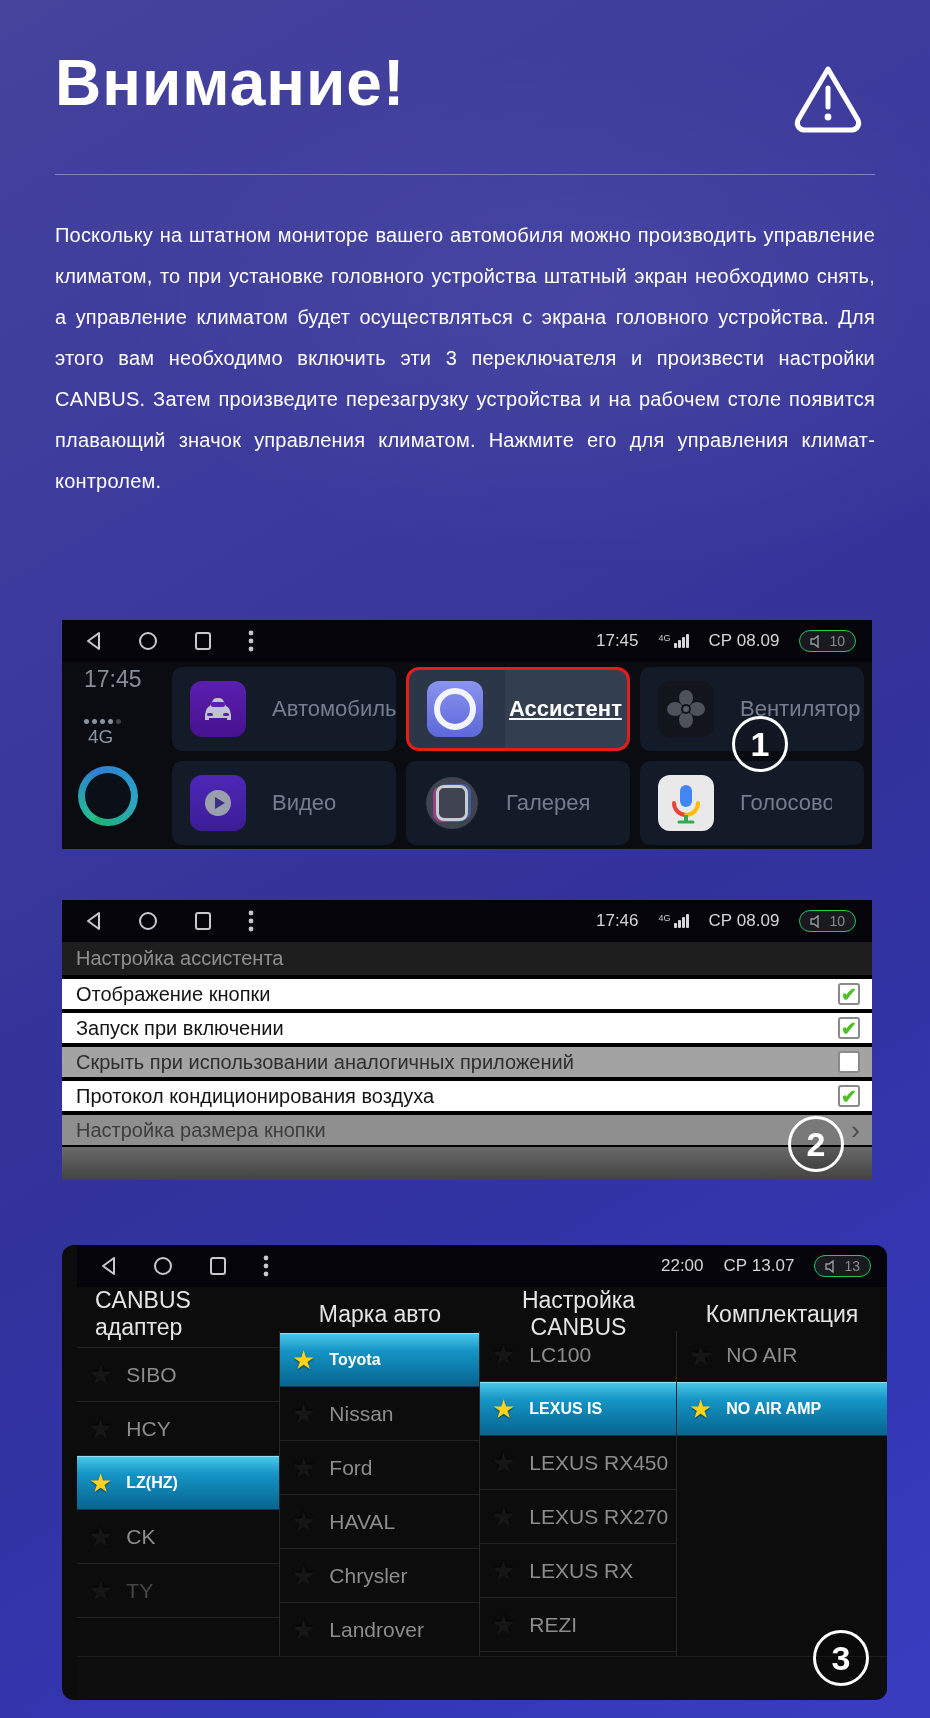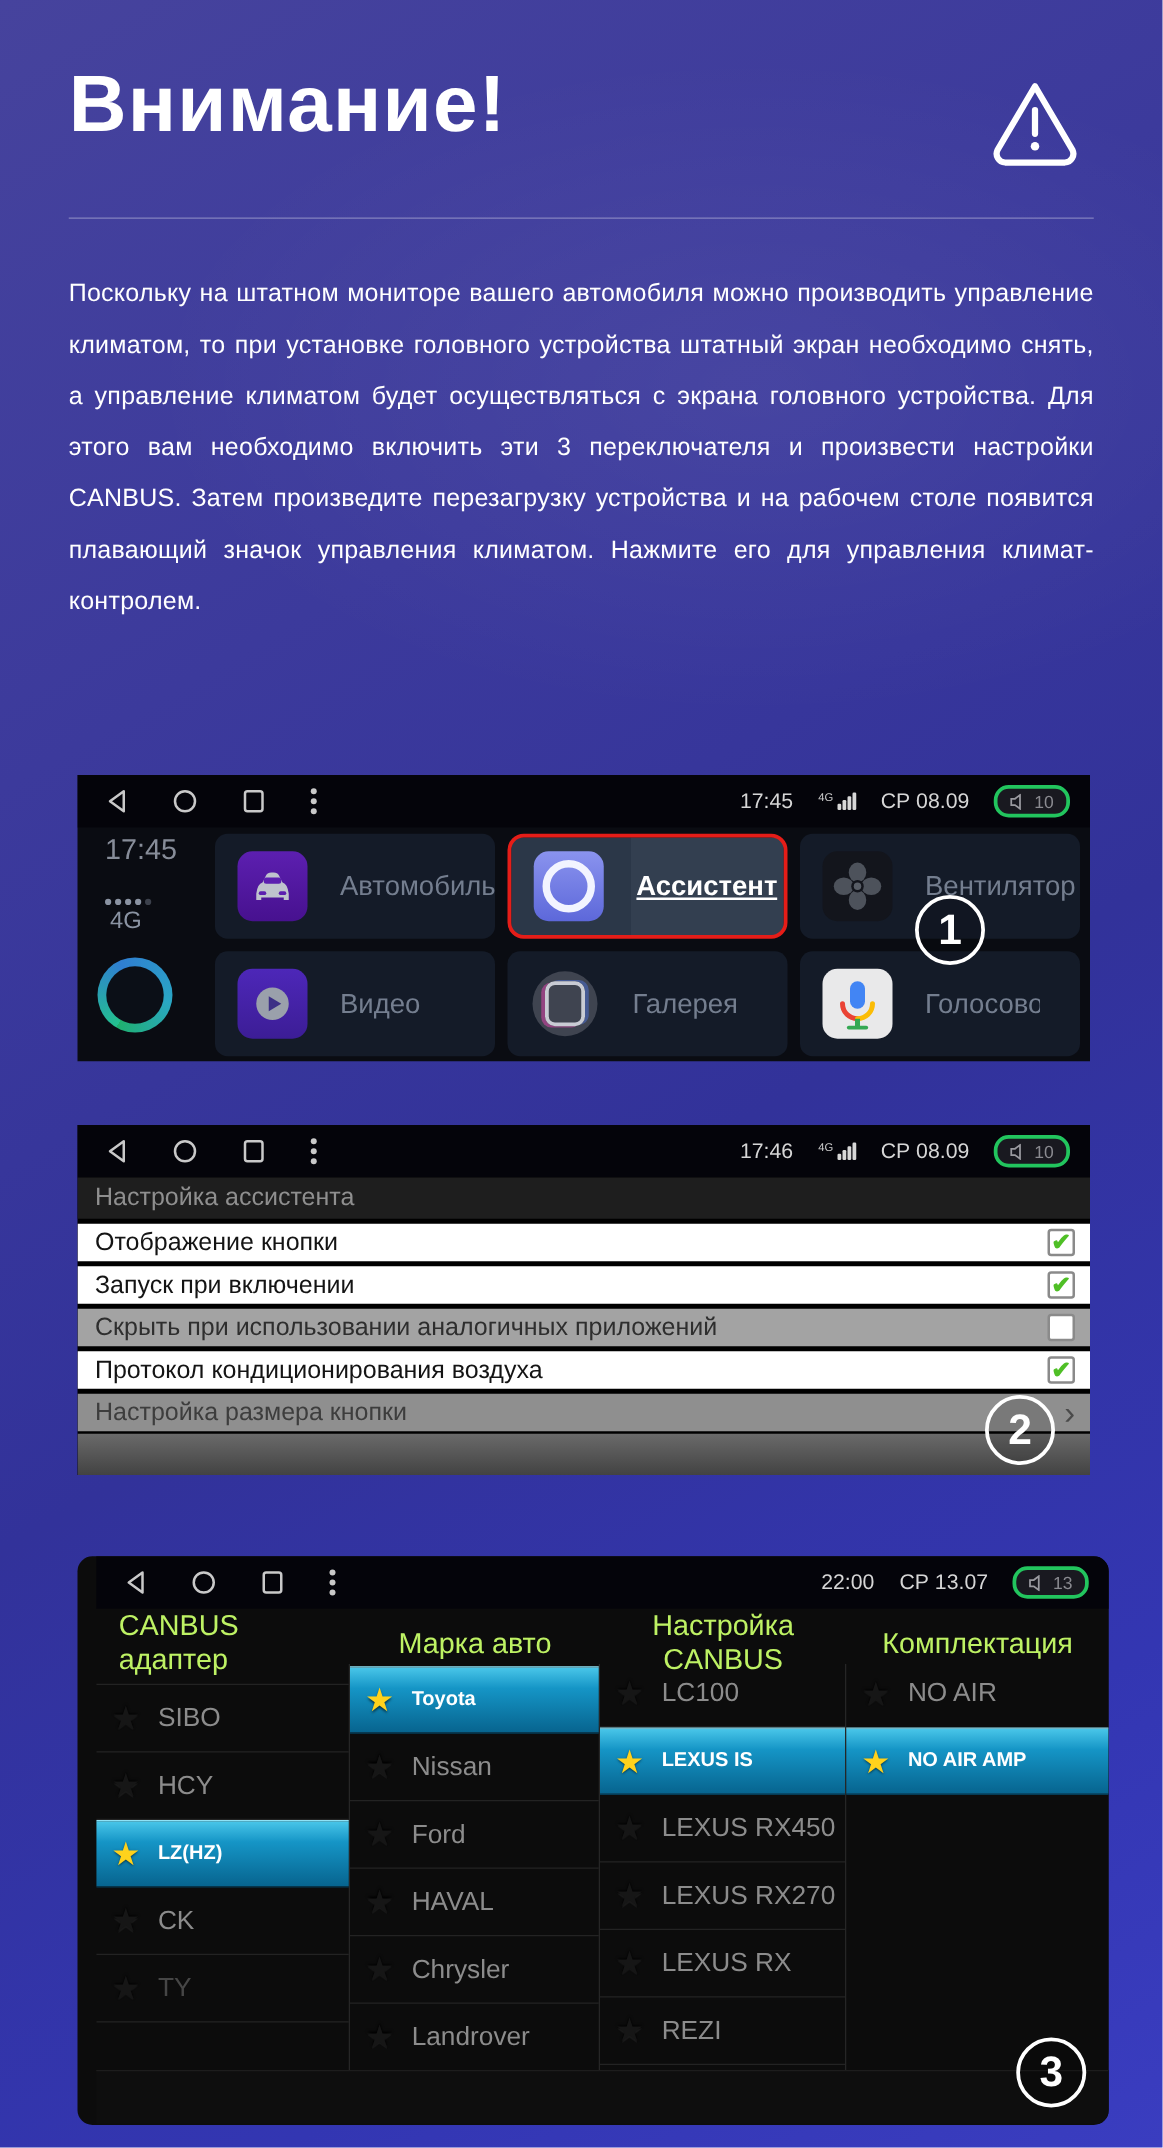--- a/index.html
+++ b/index.html
@@ -21,21 +21,21 @@
   
   .screen{position:absolute;left:62px;width:810px;background:#0a0c12;overflow:hidden;}
   .statusbar{height:42px;background:#04040a;display:flex;align-items:center;justify-content:space-between;padding:0 16px 0 22px;box-sizing:border-box;}
   .nav-icons{display:flex;align-items:center;gap:36px;}
   .nav-icons svg{display:block;}
   .sb-right{display:flex;align-items:center;gap:20px;}
   .sb-time,.sb-date{font-size:17px;color:#d6d6d6;}
   .signal{display:flex;align-items:flex-end;gap:1px;}
   .signal .g4{font-size:9px;color:#cfcfcf;margin-right:2px;transform:translateY(-5px);}
   .signal i{display:block;width:3px;background:#d8d8d8;border-radius:1px;}
-  .vol-pill{display:flex;align-items:center;gap:6px;background:#191920;border:3px solid #22c55e;border-radius:12px;padding:2px 10px;}
+  .vol-pill{display:flex;align-items:center;gap:6px;background:#191920;border:1px solid #22c55e;border-radius:12px;padding:2px 10px;}
   .vol-num{font-size:14px;color:#8a8a90;}
   .badge{position:absolute;width:56px;height:56px;border-radius:50%;border:3px solid #fff;display:flex;align-items:center;justify-content:center;font-size:34px;font-weight:bold;color:#fff;background:rgba(0,0,0,0.15);box-sizing:border-box;}
 
   
   #screen1{top:620px;height:229px;}
   .s1-body{display:flex;height:187px;}
   .s1-side{width:108px;padding-left:22px;box-sizing:border-box;}
   .s1-time{font-size:23px;color:#878d99;margin-top:4px;}
   .s1-dots{margin-top:26px;display:flex;gap:3px;}
   .s1-dots i{width:5px;height:5px;border-radius:50%;background:#8a93a2;display:block;}
@@ -68,21 +68,21 @@
   .s2-white{background:#fff;color:#141414;}
   .s2-gray{background:#a3a3a3;color:#2e2e2e;}
   .s2-gray2{background:#8f8f8f;color:#3d3d3d;}
   .cbx{width:22px;height:22px;background:#fff;border:2px solid #8a8a8a;border-radius:3px;box-sizing:border-box;display:flex;align-items:center;justify-content:center;font-size:19px;font-weight:bold;color:#4fbf26;line-height:1;}
   .chev{font-size:26px;color:#4a4a4a;line-height:1;}
   .s2-bottom{height:45px;margin-top:2px;background:linear-gradient(180deg,#6a6a6a,#343434);}
   #badge2{bottom:8px;right:28px;}
 
   
   #screen3{top:1245px;height:455px;background:#0c0c0c;border-radius:12px;padding-left:15px;}
-  .s3-headers{height:44px;display:grid;grid-template-columns:203px 200px 197px 210px;align-items:center;color:#bef264;font-size:23px;}
+  .s3-headers{height:44px;display:grid;grid-template-columns:203px 200px 197px 210px;align-items:center;color:#e5e5e5;font-size:23px;}
   .s3-headers div{text-align:center;}
   .s3-headers div:first-child{text-align:left;padding-left:18px;}
   .s3-view{height:325px;display:flex;overflow:hidden;}
   .s3-col{width:203px;box-sizing:border-box;border-right:1px solid #262626;overflow:visible;}
   .s3-col.c2{width:200px;}.s3-col.c3{width:197px;}.s3-col.c4{width:210px;border-right:none;}
   .s3-item{height:54px;border-bottom:1px solid #232323;display:flex;align-items:center;box-sizing:border-box;}
   .star{font-size:26px;margin-left:12px;color:#161616;text-shadow:0 1px 1px rgba(255,255,255,0.07),0 -1px 2px #000;flex:none;}
   .s3-label{margin-left:14px;font-size:21px;color:#8c8c8c;white-space:nowrap;}
   .s3-item.sel{background:linear-gradient(180deg,#49c6e9 0%,#1595c6 32%,#07648f 100%);border-top:1px solid #8fe2f6;border-bottom:1px solid #053b55;}
   .s3-item.sel .s3-label{color:#fff;font-weight:bold;font-size:16px;}

